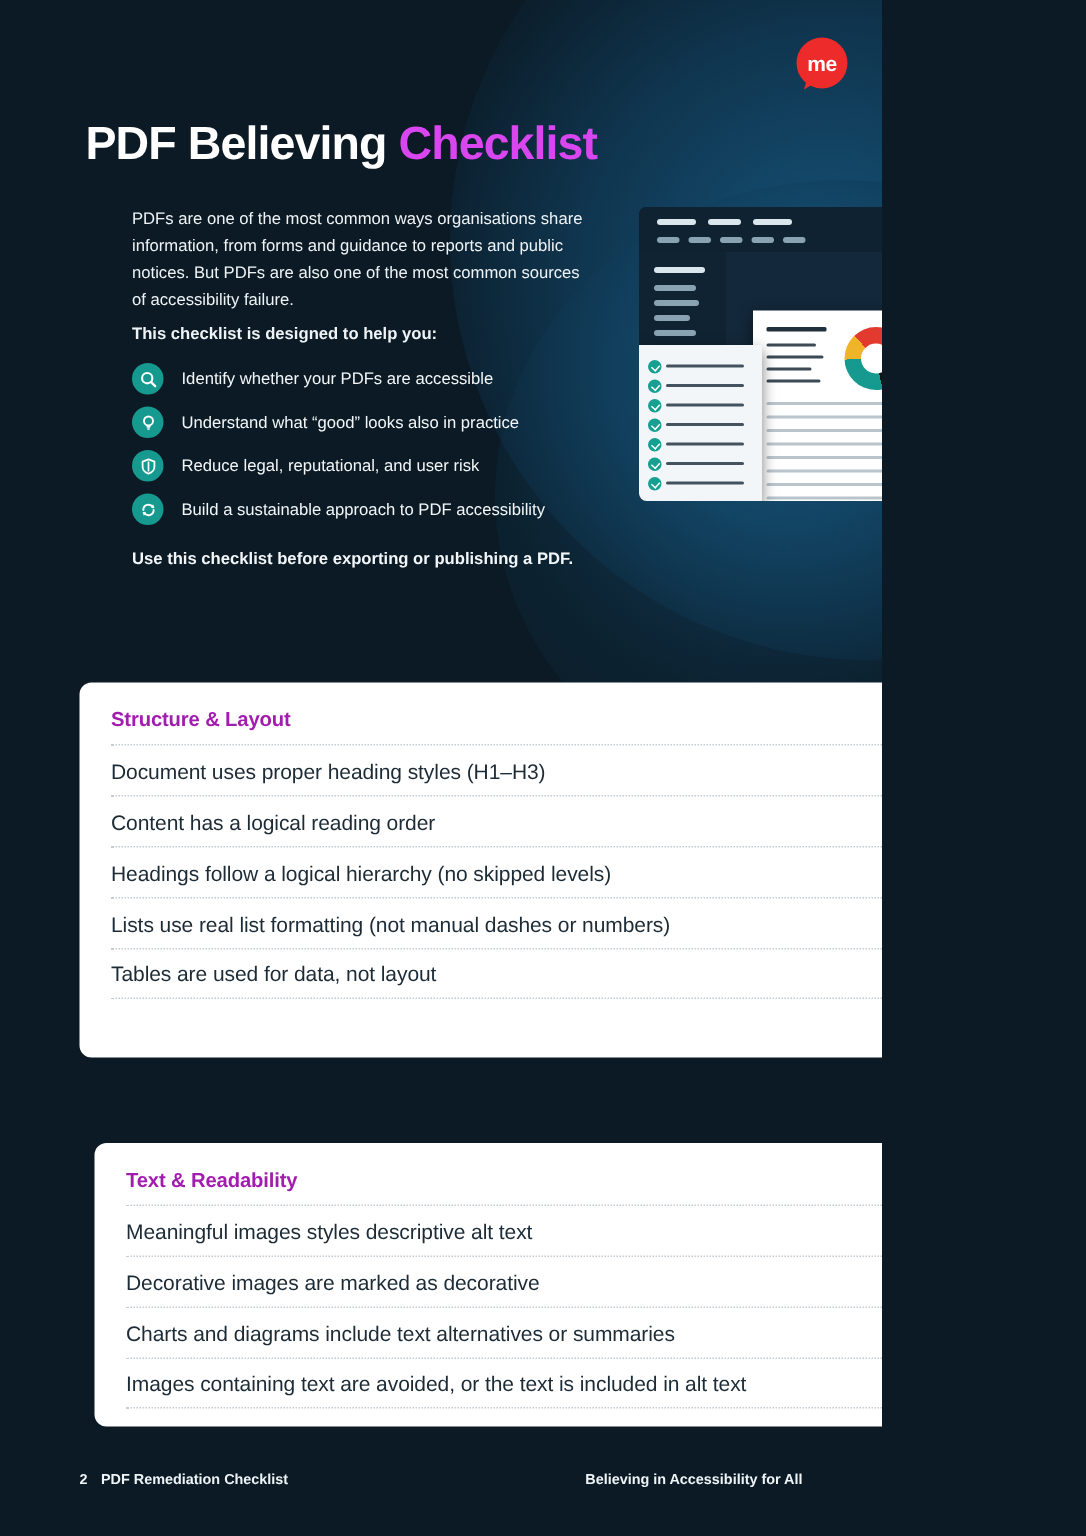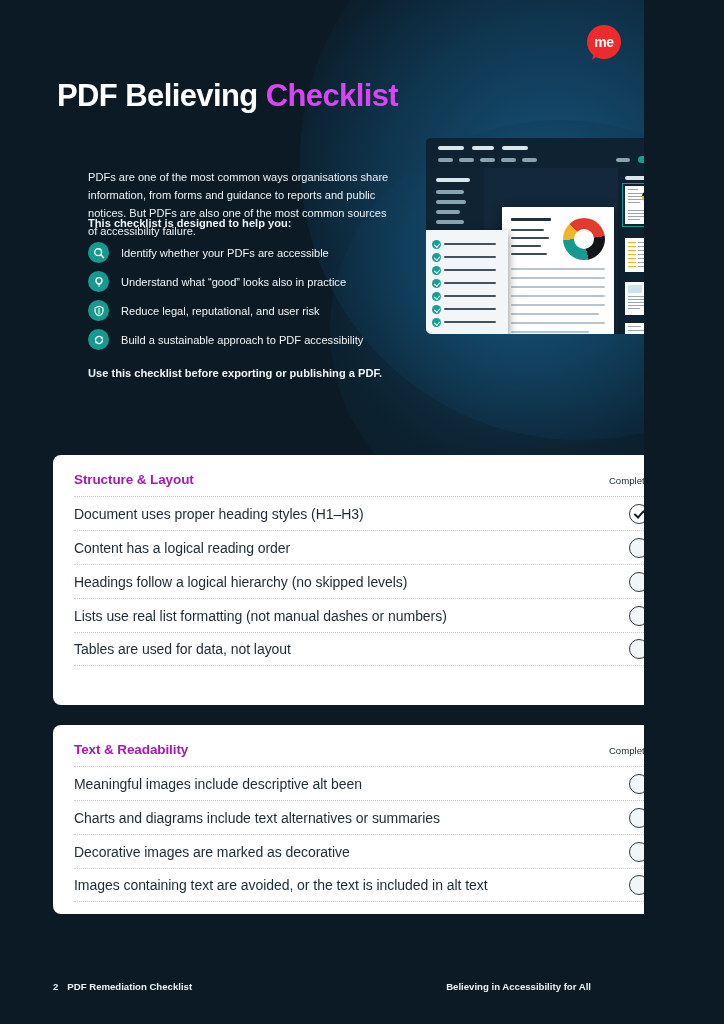--- a/index.html
+++ b/index.html
@@ -13,21 +13,21 @@
     font-family: "Liberation Sans", sans-serif;
     background: #0b1a24;
     position: relative;
     overflow: hidden;
   }
 
   
   #page {
     position: absolute;
     inset: 0;
-    width: 644px;
+    width: 588px;
     height: 1024px;
     background: #0b1a24;
     overflow: hidden;
   }
 
   #glow-top-right {
     position: absolute;
     left: 300px;
     top: -120px;
     width: 560px;
@@ -110,21 +110,20 @@
   #intro-para {
     position: absolute;
     left: 88px;
     top: 137px;
     width: 306px;
     font-size: 11.1px;
     line-height: 1.63;
     color: #eef3f6;
     font-weight: 500;
     z-index: 10;
-    margin-top: 31px;
   }
 
   #lead-in {
     position: absolute;
     left: 88px;
     top: 217px;
     font-size: 11.1px;
     color: #eef3f6;
     font-weight: 600;
     z-index: 10;
@@ -308,21 +307,21 @@
   
   .card {
     position: absolute;
     left: 53px;
     width: 618px;
     background: #ffffff;
     border-radius: 8px;
     z-index: 10;
   }
   #card-structure { top: 455px; height: 250px; }
-  #card-text     { top: 725px; height: 189px; }
+  #card-text     { top: 762px; height: 189px; margin-left: 10px; }
 
   .card-head {
     display: flex;
     align-items: baseline;
     justify-content: space-between;
     padding: 17px 21px 0 21px;
   }
   .card-title {
     font-size: 13.5px;
     font-weight: bold;
@@ -622,31 +621,31 @@
   </section>
 
   <section class="card" id="card-text">
     <div class="card-head">
       <span class="card-title">Text &amp; Readability</span>
       <span class="card-complete-label">Complete</span>
     </div>
     <div class="card-rows">
 
       <div class="check-row">
-        <span class="check-label">Meaningful images include descriptive alt been</span>
+        <span class="check-label">Meaningful images styles descriptive alt text</span>
+        <span class="check-circle"></span>
+      </div>
+
+      <div class="check-row">
+        <span class="check-label">Decorative images are marked as decorative</span>
         <span class="check-circle"></span>
       </div>
 
       <div class="check-row">
         <span class="check-label">Charts and diagrams include text alternatives or summaries</span>
-        <span class="check-circle"></span>
-      </div>
-
-      <div class="check-row">
-        <span class="check-label">Decorative images are marked as decorative</span>
         <span class="check-circle"></span>
       </div>
 
       <div class="check-row">
         <span class="check-label">Images containing text are avoided, or the text is included in alt text</span>
         <span class="check-circle"></span>
       </div>
 
     </div>
   </section>

